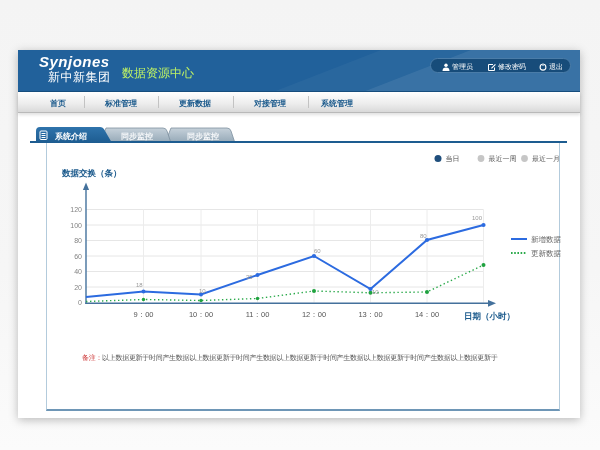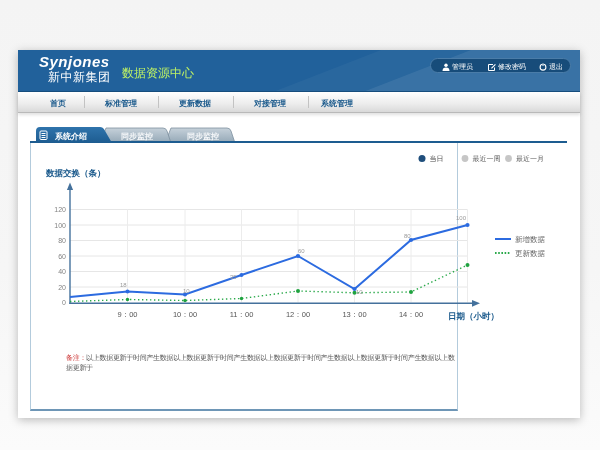--- a/index.html
+++ b/index.html
@@ -12,21 +12,21 @@
 #logo1 { position:absolute; left:21px; top:3px; color:#fff; font-size:15px; font-weight:bold; font-style:italic; letter-spacing:0.5px; }
 #logo2 { position:absolute; left:30px; top:19px; color:#fff; font-size:12px; font-weight:normal; letter-spacing:0.5px; }
 #title { position:absolute; left:104px; top:15px; color:#bef264; font-size:12px; }
 #pill { position:absolute; left:412px; top:8px; width:141px; height:15px; background:#174c7a; border:1px solid #4a7ca8; border-radius:8px; color:#fff; font-size:7px; }
 #pill span { position:absolute; top:3px; }
 #pill svg { position:absolute; top:3.5px; }
 #nav { position:absolute; left:0; top:42px; width:562px; height:21px; background:linear-gradient(180deg,#ffffff 0%,#ececec 60%,#d9d9d9 100%); border-bottom:1px solid #b9b9b9; box-shadow:0 2px 3px rgba(0,0,0,0.12); }
 .nv { position:absolute; top:6px; font-size:8px; font-weight:bold; color:#1b5a8c;text-align:center; }
 .sep { position:absolute; top:4px; width:1px; height:12px; background:#c3c3c3; }
 #tabs { position:absolute; left:12px; top:77px; width:537px; height:16px; }
-#box { position:absolute; left:12px; top:93px; width:428px; height:268px; background:#fff; border-left:1px solid #b3cbdc; border-right:1px solid #b3cbdc; border-bottom:2px solid #6e96b6; }
+#box { position:absolute; left:28px; top:93px; width:514px; height:268px; background:#fff; border-left:1px solid #b3cbdc; border-right:1px solid #b3cbdc; border-bottom:2px solid #6e96b6; }
 #chart { position:absolute; left:0; top:0; }
 #note { position:absolute; left:35px; top:209.5px; font-size:7px; letter-spacing:-0.3px; color:#555; }
 #note b { color:#cc3333; font-weight:normal; }
 </style>
 </head>
 <body>
 <div id="win">
   <div id="hd">
     <div id="sheen2"></div>
       <div id="sheen"></div>

